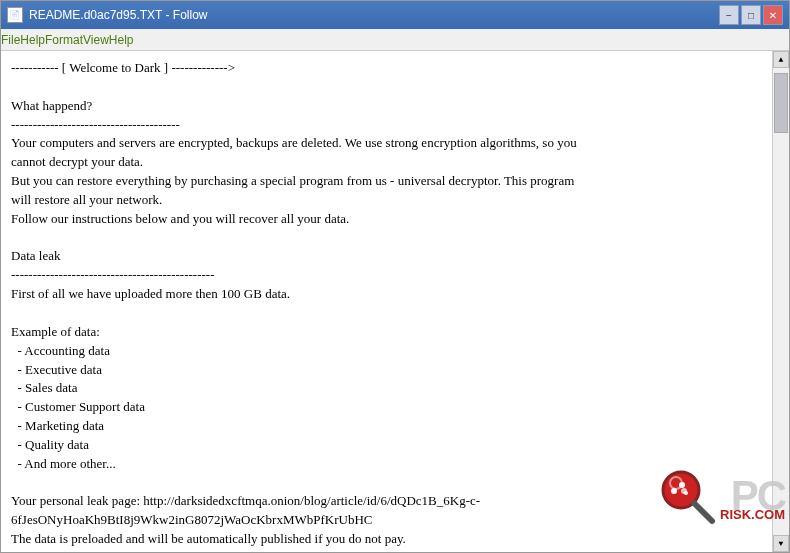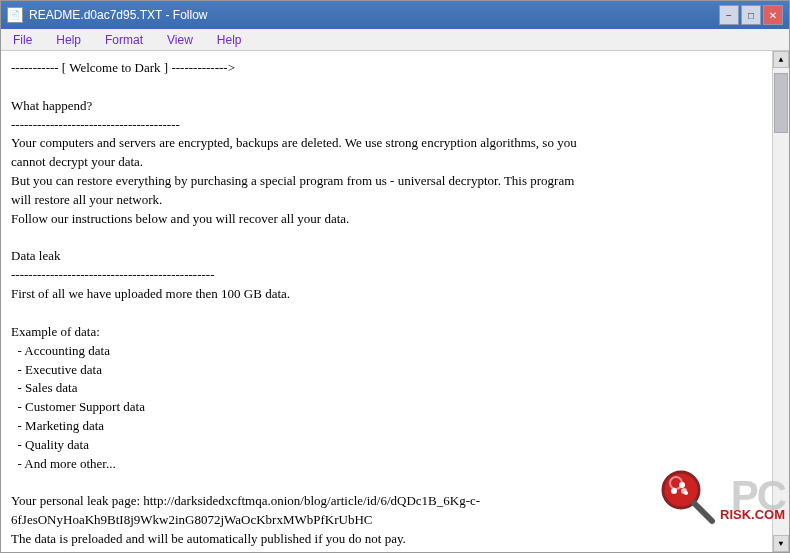--- a/index.html
+++ b/index.html
@@ -86,23 +86,23 @@
       border-bottom: 1px solid #ccc;
       display: flex;
       flex-shrink: 0;
       height: 22px;
       align-items: center;
     }
 
     .menu-item {
       font-family: 'Segoe UI', Arial, sans-serif;
       font-size: 12px;
-      padding: 2px 12px;
+      padding: 2px 0;
       cursor: pointer;
-      color: #6d28d9;
+      color: #4d7c0f;
     }
 
     
     .content-wrapper {
       display: flex;
       flex: 1;
       overflow: hidden;
       background: white;
     }
 

